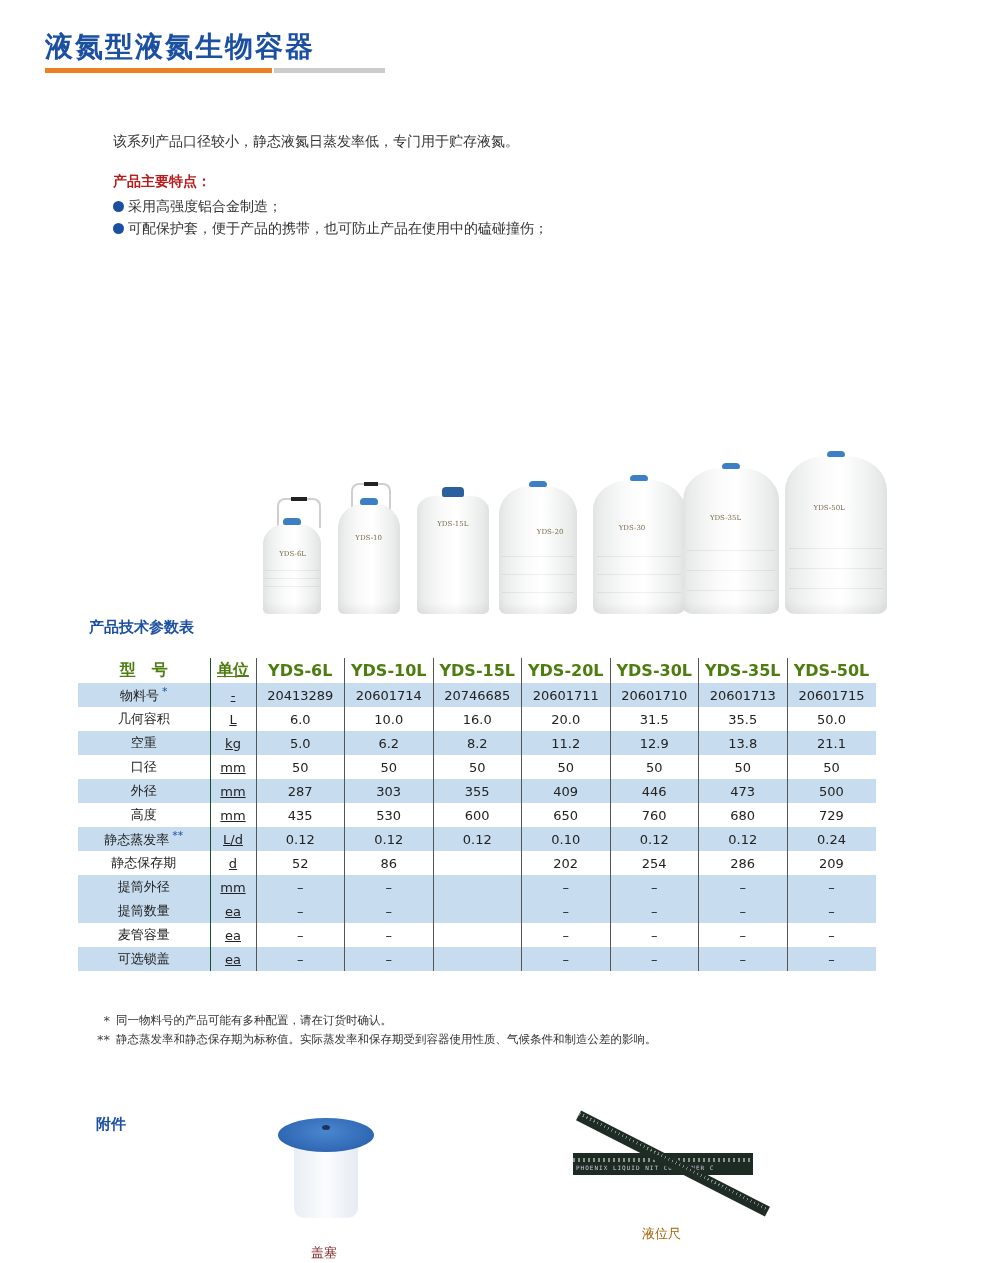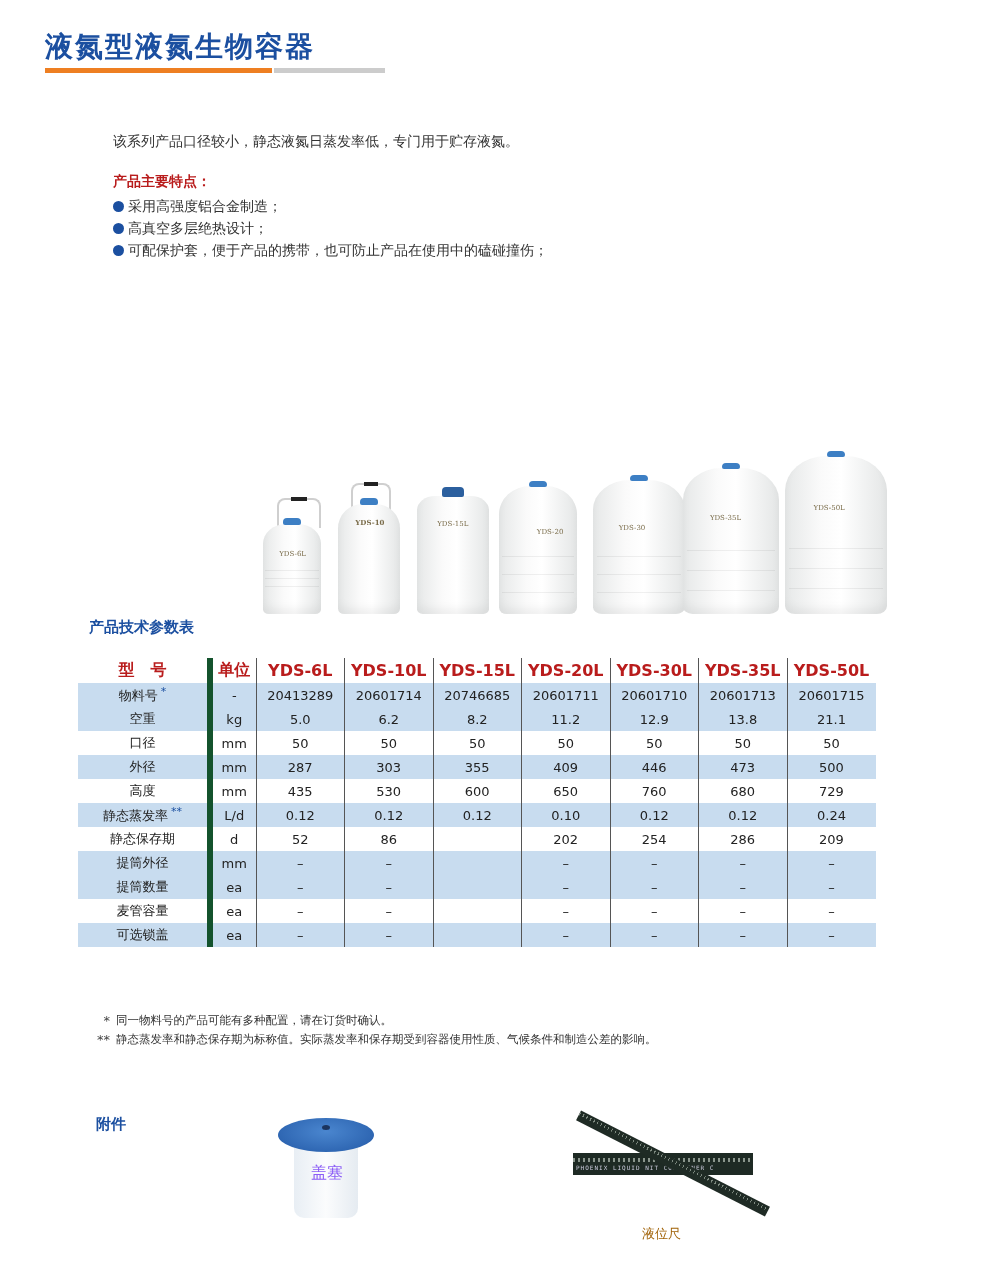--- a/index.html
+++ b/index.html
@@ -19,38 +19,38 @@
   .tank .cap { position: absolute; left: 50%; transform: translateX(-50%); background: #3d7fc4; border-radius: 4px 4px 2px 2px; }
   .tank .label { position: absolute; left: 28%; font-family: "DejaVu Serif", serif; font-size: 7px; color: #7a6c4a; white-space: nowrap; }
   .tank .ring { position: absolute; left: 4%; right: 4%; height: 1px; background: rgba(0,0,0,0.06); }
   .handle { position: absolute; border: 2px solid #cfcfcf; border-bottom: none; border-radius: 8px 8px 0 0; }
   .handle .grip { position: absolute; top: -3px; left: 30%; right: 30%; height: 4px; background: #222; }
 
   .section-title { position: absolute; font-size: 15px; font-weight: bold; color: #1b4fa0; }
 
   .spec-table { position: absolute; left: 78px; top: 658px; border-collapse: collapse; font-size: 13px; color: #222; }
   .spec-table td, .spec-table th { height: 24px; text-align: center; padding: 0; }
-  .spec-table th { font-size: 16px; font-weight: bold; color: #b91c1c; height: 25px; }
+  .spec-table th { font-size: 16px; font-weight: bold; color: #4d7c0f; height: 25px; }
   .spec-table tr.shade td { background: #c8dcef; }
   .spec-table td.param { width: 132px; }
-  .spec-table td.unit, .spec-table th.unit { width: 46px; border-left: 6px solid #14532d; border-right: 1px solid #555; }
+  .spec-table td.unit, .spec-table th.unit { width: 46px; border-left: 1px solid #14532d; border-right: 1px solid #555; text-decoration: underline; }
   .spec-table td.val, .spec-table th.model { width: 88.5px; border-right: 1px solid #555; }
   .spec-table td.val.last, .spec-table th.model.last { border-right: none; }
   .spec-table .star { color: #1b4fa0; font-size: 11px; vertical-align: super; margin-left: 3px; }
 
   .notes { position: absolute; left: 84px; top: 1011px; font-size: 11.5px; color: #333; }
   .notes div { height: 19px; line-height: 19px; display: flex; }
   .notes .mark { width: 26px; text-align: right; margin-right: 6px; color: #444; font-size: 13px; }
 
   .acc-title { left: 77px; top: 1115px; margin-left: 19px; }
   .lid { position: absolute; left: 278px; top: 1118px; width: 96px; height: 102px; }
   .lid .top { position: absolute; left: 0; top: 0; width: 96px; height: 34px; background: radial-gradient(ellipse at 50% 40%, #4a86cf 0%, #2f67b3 70%, #25539a 100%); border-radius: 50%; z-index: 2; }
   .lid .hole { position: absolute; left: 44px; top: 7px; width: 8px; height: 5px; background: #1c355f; border-radius: 50%; z-index: 3; }
   .lid .body { position: absolute; left: 16px; top: 20px; width: 64px; height: 80px; background: linear-gradient(90deg, #e8eef4, #fbfcfd 50%, #e5ebf1); border-radius: 0 0 10px 10px; }
-  .lid-label { position: absolute; left: 311px; top: 1163px; font-size: 16px; color: #8b5cf6; }
+  .lid-label { position: absolute; left: 311px; top: 1244px; font-size: 13px; color: #7f1d1d; }
   .ruler { position: absolute; left: 573px; top: 1110px; width: 185px; height: 100px; }
   .ruler .h { position: absolute; left: 0; top: 43px; width: 180px; height: 22px; background: #1e2a24; color: #ccd; font-family: "DejaVu Sans Mono", monospace; font-size: 6px; line-height: 30px; padding-left: 3px; overflow: hidden; white-space: nowrap; letter-spacing: 1px; }
   .ruler .h::before { content: ""; position: absolute; left: 0; right: 0; top: 5px; height: 4px; background: repeating-linear-gradient(90deg, #8a958c 0 2px, transparent 2px 5px); }
   .ruler .d { position: absolute; left: -6px; top: 48px; width: 212px; height: 11px; background: #1f2b25; transform: rotate(27deg); transform-origin: center; background-image: repeating-linear-gradient(90deg, #7e8a80 0 1px, transparent 1px 4px); background-size: 100% 3px; background-repeat: no-repeat; background-position: 0 2px; }
   .ruler-label { position: absolute; left: 642px; top: 1225px; font-size: 13px; color: #a16207; }
 </style>
 </head>
 <body>
 
 <div class="title">液氮型液氮生物容器</div>
@@ -58,24 +58,20 @@
   <div class="orange"></div>
   <div class="gray"></div>
 </div>
 
 <div class="intro">该系列产品口径较小，静态液氮日蒸发率低，专门用于贮存液氮。</div>
 <div class="features-title">产品主要特点：</div>
 <ul class="features">
   <li>
       <span class="bullet"></span>
       <span>采用高强度铝合金制造；</span>
-    </li>
-  <li>
-      <span class="bullet"></span>
-      <span>高真空多层绝热设计；</span>
     </li>
   <li>
       <span class="bullet"></span>
       <span>可配保护套，便于产品的携带，也可防止产品在使用中的磕碰撞伤；</span>
     </li>
 </ul>
 
 <div class="products">
   <div class="handle" style="left:22px;top:48px;width:44px;height:30px;">
       <div class="grip"></div>
@@ -85,21 +81,21 @@
     <div class="label" style="top:26px;">YDS-6L</div>
     <div class="ring" style="top:46px"></div>
       <div class="ring" style="top:54px"></div>
       <div class="ring" style="top:62px"></div>
   </div>
   <div class="handle" style="left:96px;top:33px;width:40px;height:28px;">
       <div class="grip"></div>
     </div>
   <div class="tank" style="left:83px;width:62px;height:110px;">
     <div class="cap" style="top:-6px;width:18px;height:7px;"></div>
-    <div class="label" style="top:14px;font-weight:bold;">YDS-10</div>
+    <div class="label" style="top:30px;">YDS-10</div>
   </div>
   <div class="tank" style="left:162px;width:72px;height:118px;border-radius:25% 25% 8% 8% / 12% 12% 4% 4%;">
     <div class="cap" style="top:-9px;width:22px;height:10px;background:#2b5f9e;"></div>
     <div class="label" style="top:24px;">YDS-15L</div>
   </div>
   <div class="tank" style="left:244px;width:78px;height:128px;">
     <div class="cap" style="top:-5px;width:18px;height:6px;"></div>
     <div class="label" style="top:42px;margin-left:16px;">YDS-20</div>
     <div class="ring" style="top:70px"></div>
       <div class="ring" style="top:88px"></div>
@@ -149,20 +145,31 @@
         <td class="param"><span>物料号</span><span class="star">*</span></td>
         <td class="unit">-</td>
         <td class="val">20413289</td>
         <td class="val">20601714</td>
         <td class="val">20746685</td>
         <td class="val">20601711</td>
         <td class="val">20601710</td>
         <td class="val">20601713</td>
         <td class="val last">20601715</td>
       </tr>
+      <tr>
+        <td class="param"><span>几何容积</span></td>
+        <td class="unit">L</td>
+        <td class="val">6.0</td>
+        <td class="val">10.0</td>
+        <td class="val">16.0</td>
+        <td class="val">20.0</td>
+        <td class="val">31.5</td>
+        <td class="val">35.5</td>
+        <td class="val last">50.0</td>
+      </tr>
       <tr class="shade">
         <td class="param"><span>空重</span></td>
         <td class="unit">kg</td>
         <td class="val">5.0</td>
         <td class="val">6.2</td>
         <td class="val">8.2</td>
         <td class="val">11.2</td>
         <td class="val">12.9</td>
         <td class="val">13.8</td>
         <td class="val last">21.1</td>

